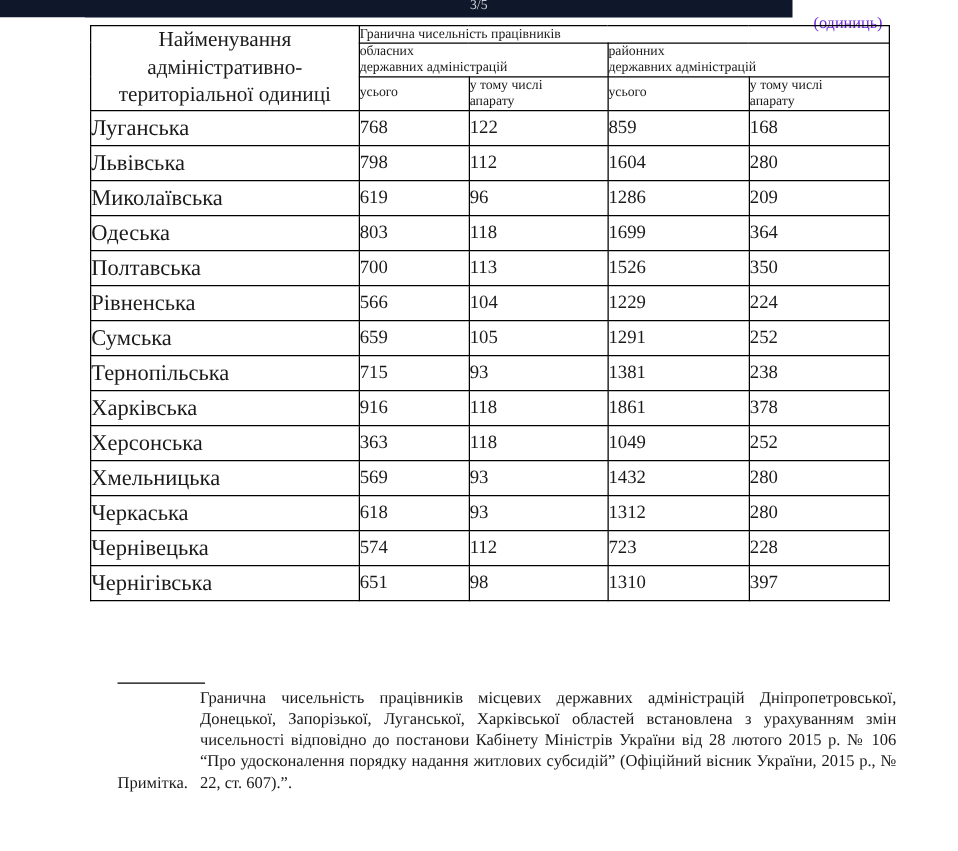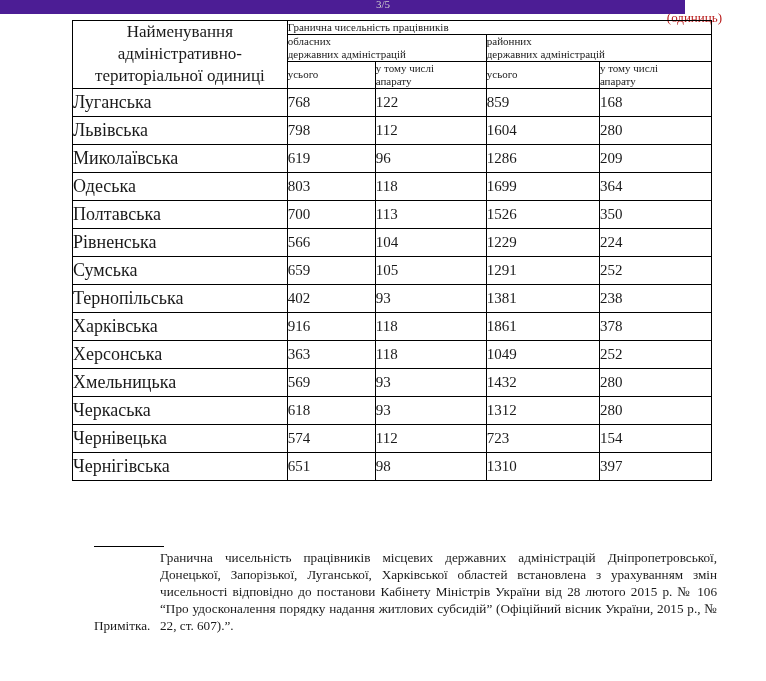--- a/index.html
+++ b/index.html
@@ -11,47 +11,47 @@
     width: 766px;
     height: 681px;
     position: relative;
     font-family: "Liberation Serif", serif;
     color: #1a1a1a;
     overflow: hidden;
   }
   .topbar {
     position: absolute;
     top: 0; left: 0;
-    width: 685px;
+    width: 634px;
     height: 14px;
-    background: #4c1d95;
+    background: #0f172a;
   }
   .pagenum {
     position: absolute;
     top: -2px;
     left: 0;
     width: 766px;
     text-align: center;
     font-size: 11px;
     color: #cfcfcf;
   }
   .sidebar {
     position: absolute;
     left: 0;
     top: 14px;
     width: 68px;
     height: 667px;
     background: #ffffff;
   }
   .units-label {
     position: absolute;
-    right: 44px;
+    right: 60px;
     top: 10px;
     font-size: 13px;
-    color: #b91c1c;
+    color: #6d28d9;
     margin-left: 48px;
   }
   .doc {
     position: absolute;
     left: 72px;
     top: 20px;
     width: 645px;
   }
   table.main {
     border-collapse: collapse;
@@ -213,21 +213,21 @@
       </tr>
       <tr>
         <td class="region">Сумська</td>
         <td class="num">659</td>
         <td class="num">105</td>
         <td class="num">1291</td>
         <td class="num">252</td>
       </tr>
       <tr>
         <td class="region">Тернопільська</td>
-        <td class="num">402</td>
+        <td class="num">715</td>
         <td class="num">93</td>
         <td class="num">1381</td>
         <td class="num">238</td>
       </tr>
       <tr>
         <td class="region">Харківська</td>
         <td class="num">916</td>
         <td class="num">118</td>
         <td class="num">1861</td>
         <td class="num">378</td>
@@ -251,21 +251,21 @@
         <td class="num">618</td>
         <td class="num">93</td>
         <td class="num">1312</td>
         <td class="num">280</td>
       </tr>
       <tr>
         <td class="region">Чернівецька</td>
         <td class="num">574</td>
         <td class="num">112</td>
         <td class="num">723</td>
-        <td class="num">154</td>
+        <td class="num">228</td>
       </tr>
       <tr>
         <td class="region">Чернігівська</td>
         <td class="num">651</td>
         <td class="num">98</td>
         <td class="num">1310</td>
         <td class="num">397</td>
       </tr>
     </tbody>
   </table>

